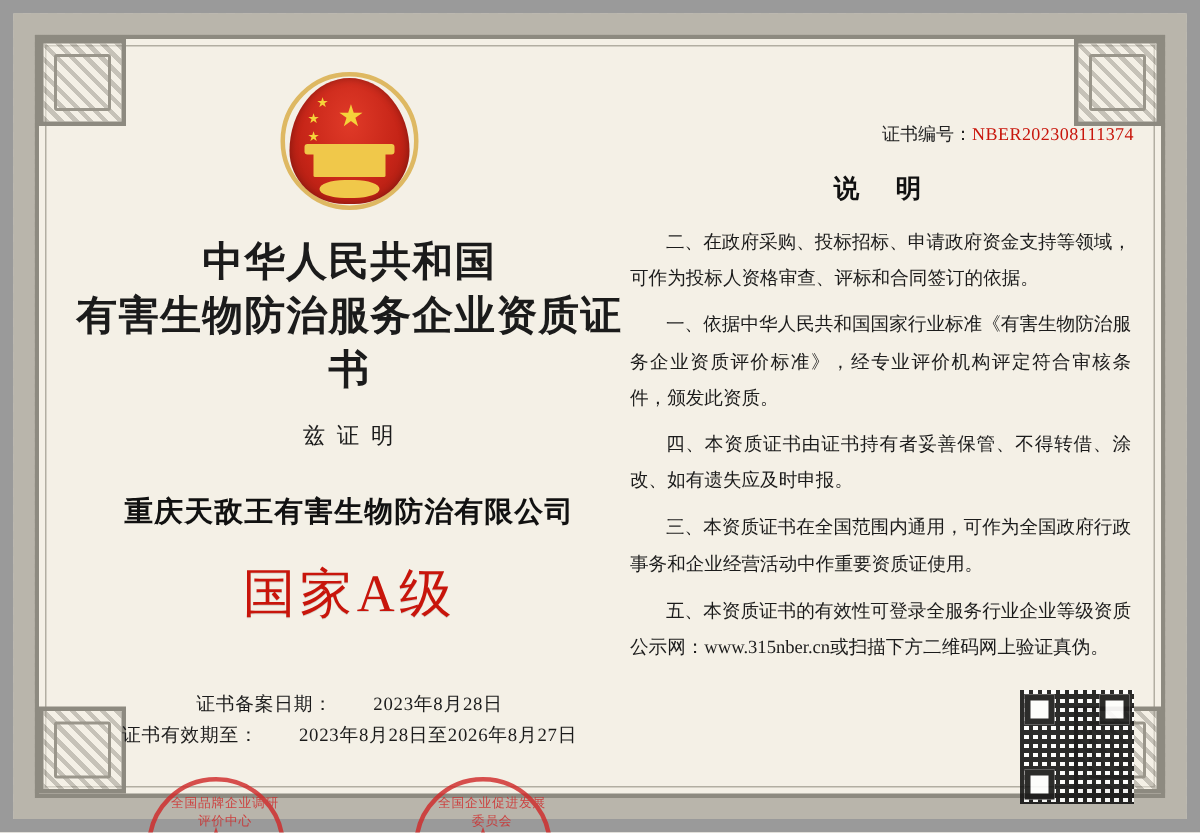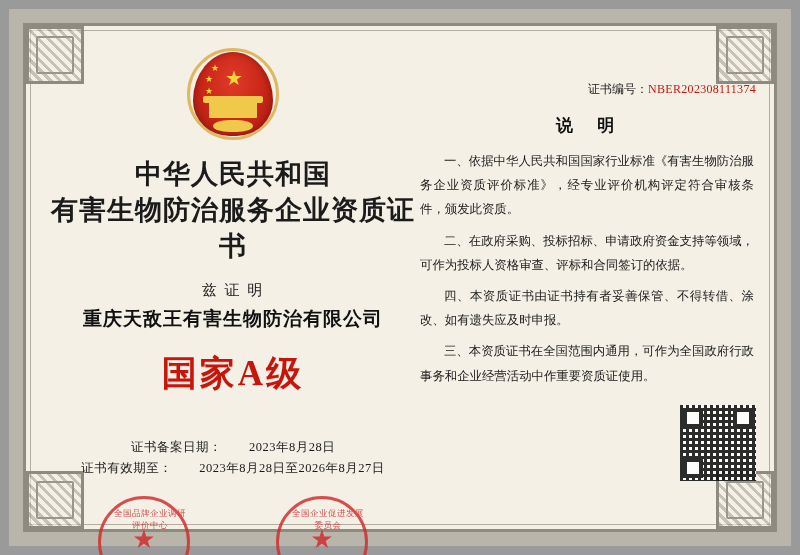--- a/index.html
+++ b/index.html
@@ -175,26 +175,26 @@
     font-size: 15px;
     color: #1b1b1b;
     margin-top: 16px;
     letter-spacing: 2px;
   }
   .company {
     font-family: "Liberation Serif", serif;
     font-weight: bold;
     font-size: 19px;
     color: #111;
-    margin-top: 6px;
+    margin-top: 28px;
     letter-spacing: 1px;
   }
   .grade {
     font-family: "Liberation Serif", serif;
-    font-weight: bold;
+    font-weight: normal;
     font-size: 35px;
     color: #c8150b;
     margin-top: 18px;
     letter-spacing: 3px;
     text-shadow: 0 1px 0 rgba(0,0,0,.12);
   }
   .dates {
     margin-top: 40px;
     font-family: "Liberation Serif", serif;
     font-size: 12.5px;
@@ -399,24 +399,25 @@
       </div>
     </div>
 
     <div class="right-panel">
       <div class="cert-no">
         <span>证书编号：</span><span class="num">NBER202308111374</span>
       </div>
 
       <div class="notes-title">说  明</div>
 
+      <div class="note">二、在政府采购、投标招标、申请政府资金支持等领域，可作为投标人资格审查、评标和合同签订的依据。</div>
       <div class="note">一、依据中华人民共和国国家行业标准《有害生物防治服务企业资质评价标准》，经专业评价机构评定符合审核条件，颁发此资质。</div>
-      <div class="note">二、在政府采购、投标招标、申请政府资金支持等领域，可作为投标人资格审查、评标和合同签订的依据。</div>
       <div class="note">四、本资质证书由证书持有者妥善保管、不得转借、涂改、如有遗失应及时申报。</div>
       <div class="note">三、本资质证书在全国范围内通用，可作为全国政府行政事务和企业经营活动中作重要资质证使用。</div>
+      <div class="note">五、本资质证书的有效性可登录全服务行业企业等级资质公示网：www.315nber.cn或扫描下方二维码网上验证真伪。</div>
 
       <div class="qr">
         <div class="qr-corner-bl"></div>
       </div>
     </div>
 
   </div>
 </div>
 
 </body></html>

